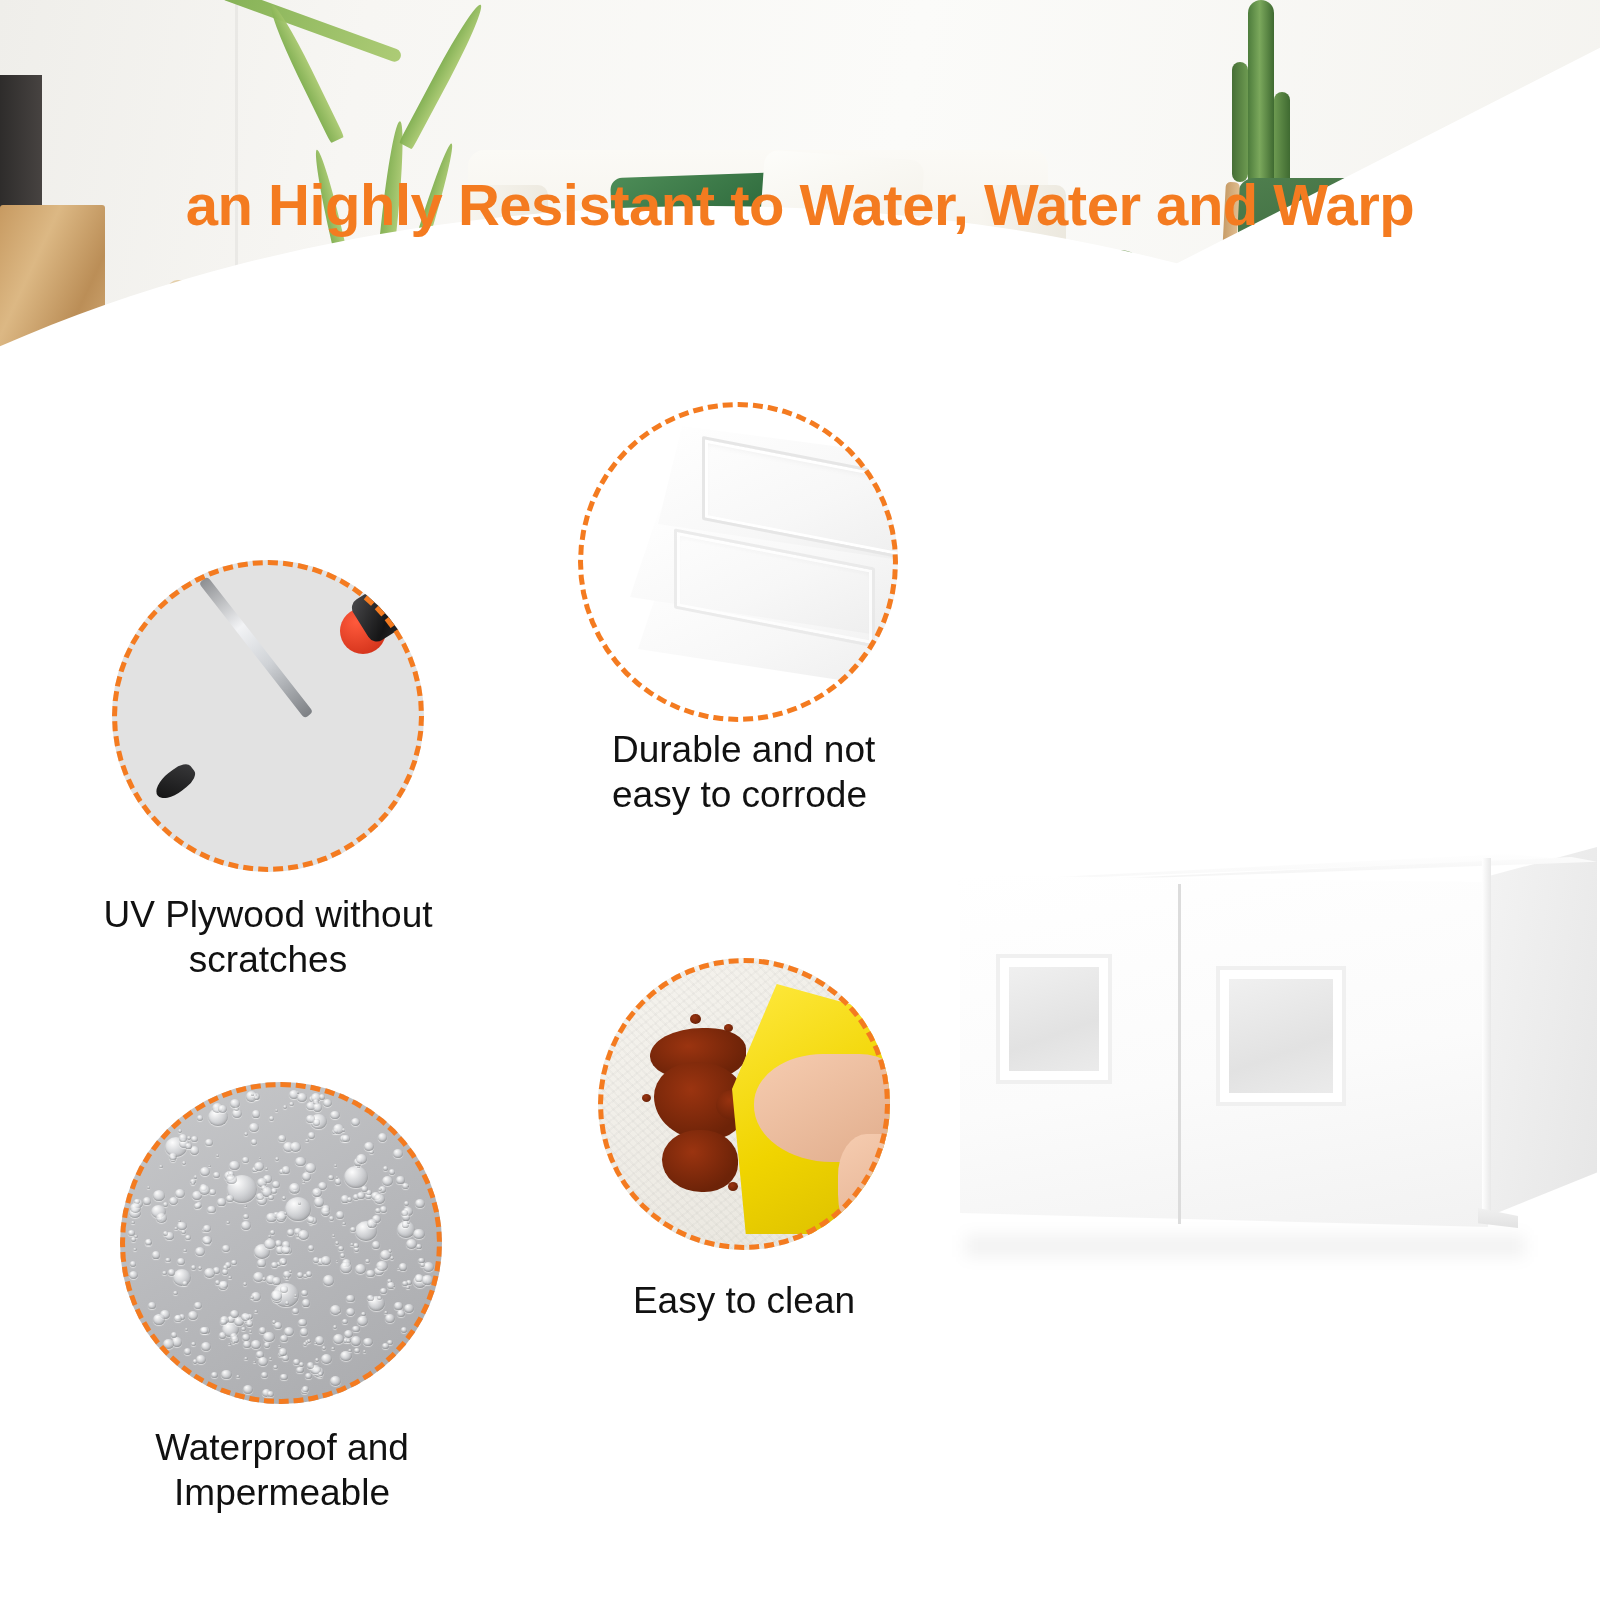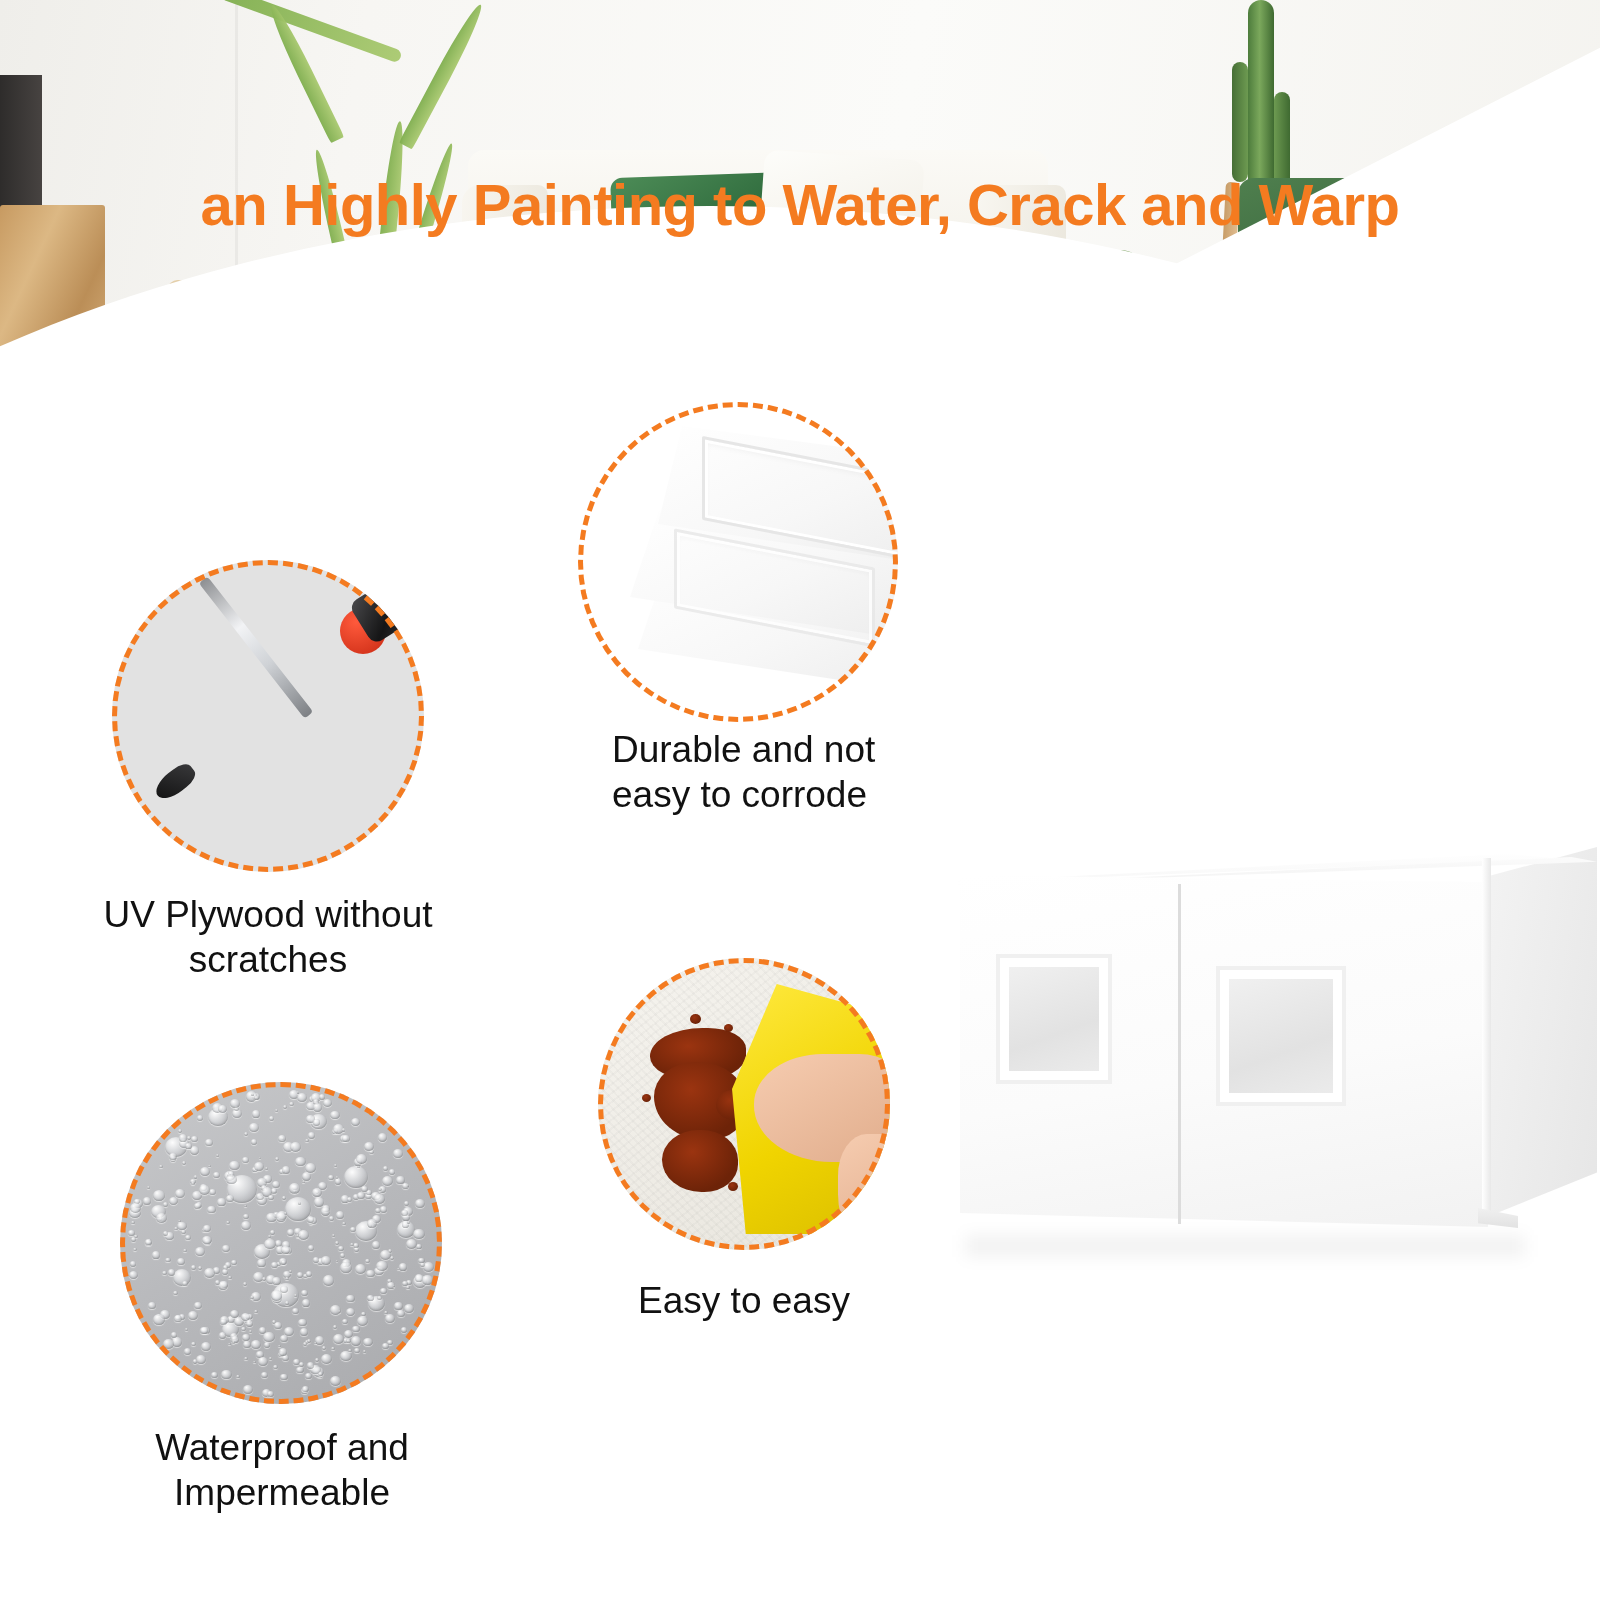--- a/index.html
+++ b/index.html
@@ -259,21 +259,21 @@
       <div class="chair-legw" style="left:1420px;top:256px;width:13px;height:118px;transform:rotate(8deg);"></div>
       <div style="position:absolute;left:1222px;top:182px;width:14px;height:150px;background:linear-gradient(90deg,#c89d68,#e0bd90);border-radius:5px;transform:rotate(3deg);"></div>
       <div style="position:absolute;left:1434px;top:178px;width:14px;height:150px;background:linear-gradient(90deg,#e0bd90,#c89d68);border-radius:5px;transform:rotate(-3deg);"></div>
     </div>
 
     <div class="sweep"></div>
     <div class="sweep2"></div>
   </div>
 
   <div class="headline" style="color: rgb(244, 123, 32);">
-    <div>an Highly Painting to Water, Crack and Warp</div>
+    <div>an Highly Resistant to Water, Water and Warp</div>
   </div>
 
   <div class="feat">
     <div class="circle c-screw" style="left:112px;top:560px;width:312px;height:312px;">
       <div class="sd-shaft" style="left:58px;top:82px;width:172px;height:11px;transform:rotate(52deg);transform-origin:center;"></div>
       <div class="sd-collar" style="left:228px;top:48px;width:46px;height:46px;"></div>
       <div class="sd-grip" style="left:244px;top:24px;width:64px;height:48px;transform:rotate(-32deg);"></div>
       <div class="sd-tip" style="left:52px;top:200px;width:22px;height:44px;transform:rotate(52deg);"></div>
     </div>
     <div class="ring" style="left: 112px; top: 560px; width: 312px; height: 312px; border-color: rgb(244, 123, 32);"></div>
@@ -752,21 +752,21 @@
       <div class="stain" style="left:44px;top:136px;width:9px;height:8px;border-radius:50%;"></div>
       <div class="stain" style="left:130px;top:224px;width:10px;height:9px;border-radius:50%;"></div>
       <div class="cloth" style="left:134px;top:26px;width:172px;height:250px;
             clip-path:polygon(26% 0,100% 14%,100% 100%,8% 100%,0 42%);border-radius:12px 0 0 0;"></div>
       <div class="hand" style="left:156px;top:96px;width:150px;height:108px;
             border-radius:46% 30% 28% 52%;"></div>
       <div class="hand" style="left:240px;top:176px;width:80px;height:116px;
             border-radius:36% 30% 20% 48%;"></div>
     </div>
     <div class="ring" style="left: 598px; top: 958px; width: 292px; height: 292px; border-color: rgb(244, 123, 32);"></div>
-    <div class="cap center" style="left:574px;top:1278px;width:340px;">Easy to easy</div>
+    <div class="cap center" style="left:574px;top:1278px;width:340px;">Easy to clean</div>
   </div>
 
   <div class="cab">
     <div class="cab-shadow" style="left:965px;top:1235px;width:560px;height:22px;"></div>
 
     <div class="cab-side" style="left:1487px;top:847px;width:110px;height:370px;
           clip-path:polygon(0 8%,100% 0,100% 88%,0 100%);"></div>
 
     <div class="cab-top" style="left:957px;top:845px;width:640px;height:40px;
           clip-path:polygon(2% 100%,96% 30%,100% 42%,0 100%);"></div>

